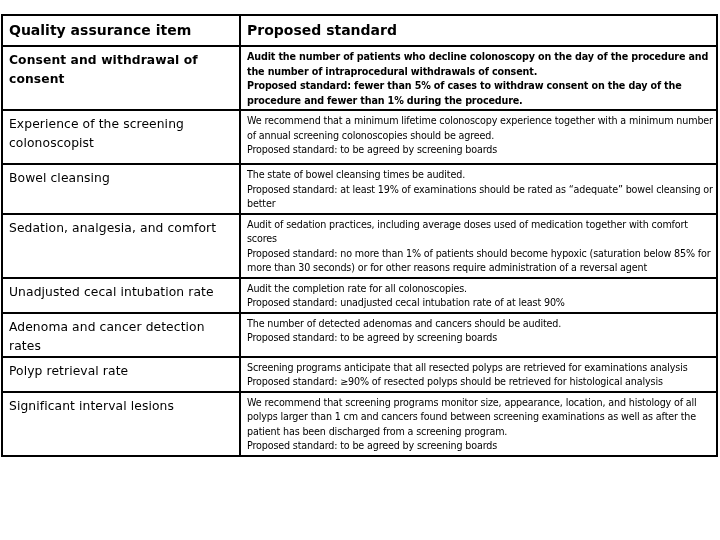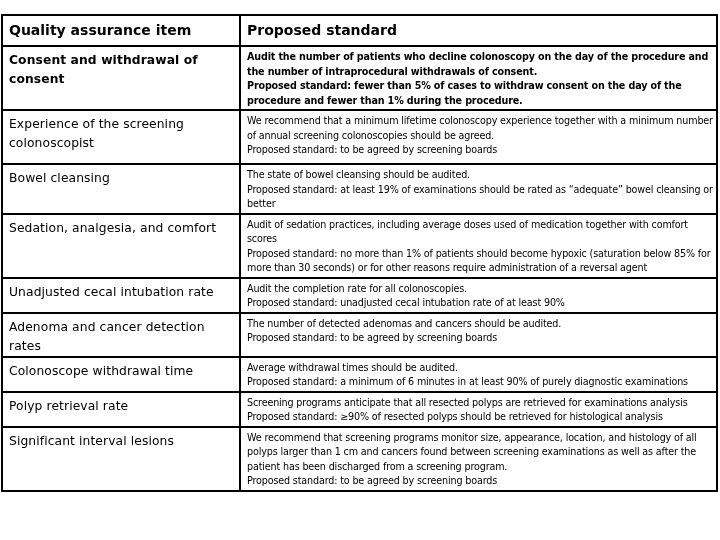--- a/index.html
+++ b/index.html
@@ -38,21 +38,21 @@
       <tr style="height: 54px; border-radius: 19px;">
         <td class="item-cell">Experience of the screening colonoscopist</td>
         <td class="std-cell">
           <span class="std-line">We recommend that a minimum lifetime colonoscopy experience together with a minimum number of annual screening colonoscopies should be agreed.</span>
           <span class="std-line">Proposed standard: to be agreed by screening boards</span>
         </td>
       </tr>
       <tr style="height: 44px;">
         <td class="item-cell">Bowel cleansing</td>
         <td class="std-cell">
-          <span class="std-line">The state of bowel cleansing should be audited.</span>
+          <span class="std-line">The state of bowel cleansing times be audited.</span>
           <span class="std-line">Proposed standard: at least 19% of examinations should be rated as “adequate” bowel cleansing or better</span>
         </td>
       </tr>
       <tr style="height: 62px;">
         <td class="item-cell">Sedation, analgesia, and comfort</td>
         <td class="std-cell">
           <span class="std-line">Audit of sedation practices, including average doses used of medication together with comfort scores</span>
           <span class="std-line">Proposed standard: no more than 1% of patients should become hypoxic (saturation below 85% for more than 30 seconds) or for other reasons require administration of a reversal agent</span>
         </td>
       </tr>
@@ -63,27 +63,20 @@
           <span class="std-line">Proposed standard: unadjusted cecal intubation rate of at least 90%</span>
         </td>
       </tr>
       <tr style="height: 43px;">
         <td class="item-cell">Adenoma and cancer detection rates</td>
         <td class="std-cell">
           <span class="std-line">The number of detected adenomas and cancers should be audited.</span>
           <span class="std-line">Proposed standard: to be agreed by screening boards</span>
         </td>
       </tr>
-      <tr style="height: 34px;">
-        <td class="item-cell">Colonoscope withdrawal time</td>
-        <td class="std-cell">
-          <span class="std-line">Average withdrawal times should be audited.</span>
-          <span class="std-line">Proposed standard: a minimum of 6 minutes in at least 90% of purely diagnostic examinations</span>
-        </td>
-      </tr>
       <tr style="height: 29px; margin-top: 28px;">
         <td class="item-cell">Polyp retrieval rate</td>
         <td class="std-cell">
           <span class="std-line">Screening programs anticipate that all resected polyps are retrieved for examinations analysis</span>
           <span class="std-line">Proposed standard: ≥90% of resected polyps should be retrieved for histological analysis</span>
         </td>
       </tr>
       <tr style="height: 48px;">
         <td class="item-cell">Significant interval lesions</td>
         <td class="std-cell">

